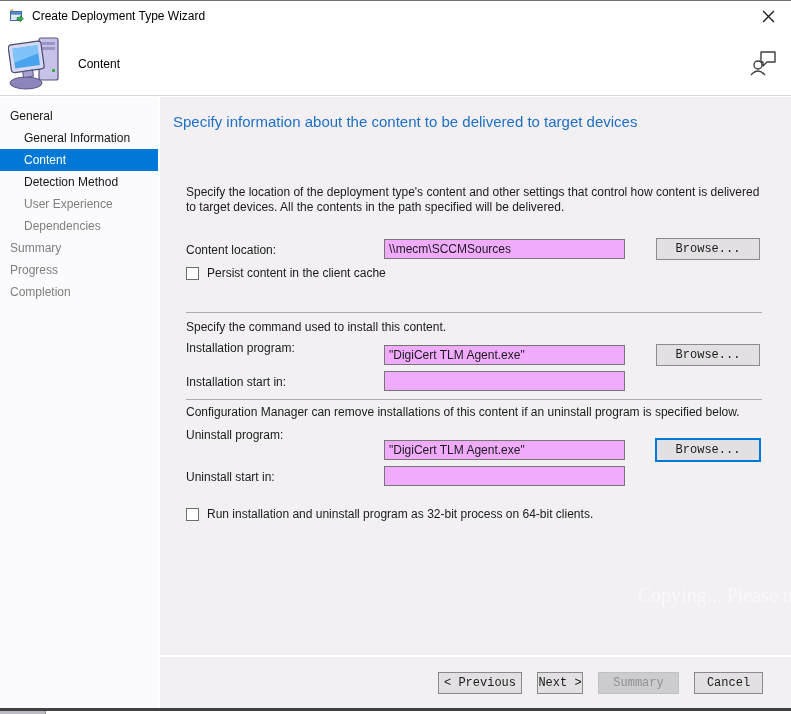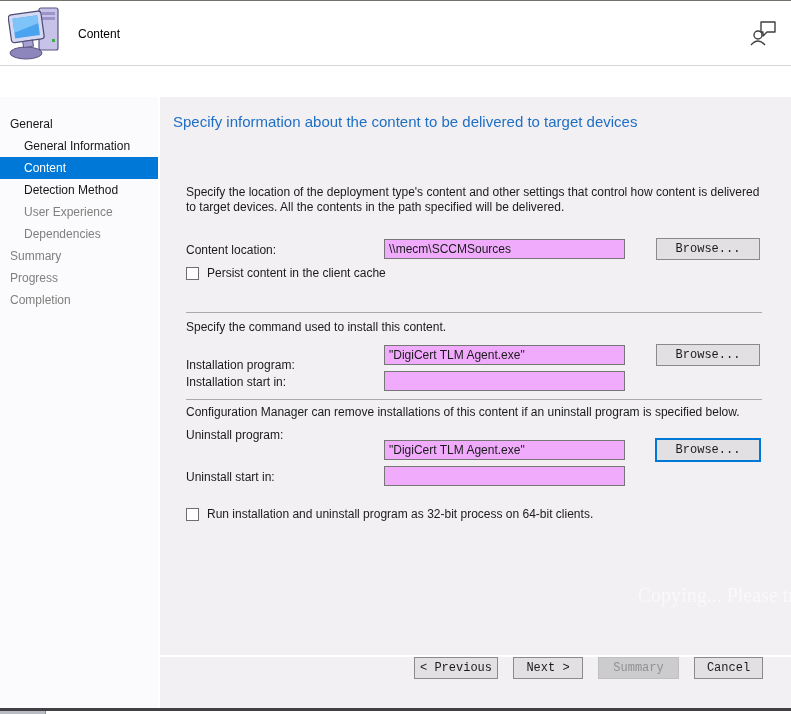--- a/index.html
+++ b/index.html
@@ -16,21 +16,21 @@
 
   
   .header { position:relative; height:65px; background:#fff; border-bottom:1px solid #d8d6da; }
   .header .pc-icon { position:absolute; left:8px; top:4px; }
   .header .page-label { position:absolute; left:78px; top:26px; font-size:12px; color:#000; }
   .header .feedback { position:absolute; right:12px; top:17px; }
 
   
   .body { position:absolute; top:96px; left:0; right:0; bottom:6px; display:flex; }
 
-  .sidebar { width:160px; background:#fbfafc; border-right:2px solid #ffffff; padding-top:16px; }
+  .sidebar { width:160px; background:#fbfafc; border-right:2px solid #ffffff; padding-top:8px; }
   .nav-item { height:22px; line-height:22px; padding-left:10px; color:#161616; white-space:nowrap; cursor:default; }
   .nav-item.sub { padding-left:24px; }
   .nav-item.selected { background:#0078d7; color:#ffffff; }
   .nav-item.disabled { color:#7f7f7f; }
 
   .right-col { flex:1; display:flex; flex-direction:column; background:#f2f0f3; }
   .main { position:relative; flex:1; overflow:hidden; }
 
   .main .heading { position:absolute; left:13px; top:16px; font-size:15px; color:#1f6fc4; }
   .main .intro { position:absolute; left:26px; top:88px; width:578px; line-height:15px; }
@@ -44,37 +44,51 @@
   .divider { position:absolute; left:26px; width:576px; height:1px; background:#aaa9ac; }
   .section-text { position:absolute; left:26px; }
 
   .check-row { position:absolute; left:26px; display:flex; align-items:center; }
   .checkbox { width:13px; height:13px; border:1px solid #6e6e6e; background:#fff; flex:0 0 auto; }
   .check-row span.lbl { margin-left:8px; }
 
   .watermark { position:absolute; top:487px; right:-14px; font-family:"Liberation Serif","DejaVu Serif",serif; font-size:20px; color:#faf8fb; white-space:nowrap; }
 
   
-  .footer { height:53px; border-top:2px solid #ffffff; display:flex; justify-content:flex-end; gap:15px; padding-right:28px; background:#f2f0f3; }
+  .footer { height:53px; border-top:2px solid #ffffff; display:flex; align-items:center; justify-content:flex-end; gap:15px; padding-right:28px; background:#f2f0f3; }
   .footer .btn { height:22px; }
   .btn-previous { width:84px; }
-  .btn-next { width:70px; }
+  .btn-next { width:46px; }
   .btn-summary { width:81px; background:#cccbcd; color:#929095; border-color:#c0bfc2; }
   .btn-cancel { width:69px; }
 
   
   .bottom-strip { position:absolute; left:0; right:0; bottom:0; height:6px; background:#ffffff; }
   .bottom-strip .dark-line { height:3px; background:#414144; }
   .bottom-strip .taskbar-stub { position:absolute; left:0; bottom:0; width:46px; height:3px; background:#b9bcc2; border-right:1px solid #8a8d92; }
 </style>
 </head>
 <body>
 
 <div class="window">
 
+  <div class="titlebar">
+    <svg class="app-icon" viewBox="0 0 16 16">
+      <rect x="1.5" y="3.5" width="11" height="9" fill="#dce9f7" stroke="#3c6ab0"></rect>
+      <rect x="1.5" y="3.5" width="11" height="2.5" fill="#5b8fd4" stroke="#3c6ab0"></rect>
+      <path d="M2 1 L3 2.6 L4 1 M1 2.2 L4.6 2.2" stroke="#e7b53c" stroke-width="0.9" fill="none"></path>
+      <path d="M8 9.5 h3 v-1.8 l3.5 3 -3.5 3 v-1.8 h-3 z" fill="#3fae49" stroke="#1f7a2c" stroke-width="0.6"></path>
+    </svg>
+    <span class="title">Create Deployment Type Wizard</span>
+    <div class="close">
+      <svg width="13" height="13" viewBox="0 0 12 12">
+        <path d="M1 1 L11 11 M11 1 L1 11" stroke="#1a1a1a" stroke-width="1.2"></path>
+      </svg>
+    </div>
+  </div>
 
   <div class="header">
     <svg class="pc-icon" width="58" height="56" viewBox="0 0 58 56">
 
       <g>
         <rect x="31" y="3" width="19" height="42" rx="2" fill="#c6c2e8" stroke="#5a5480" stroke-width="1.2"></rect>
         <rect x="34" y="7" width="13" height="3" fill="#9a94c8"></rect>
         <rect x="34" y="12" width="13" height="3" fill="#9a94c8"></rect>
         <rect x="44" y="34" width="3" height="3" fill="#3fae49"></rect>
       </g>
@@ -121,21 +135,21 @@
         <button class="btn browse" style="top:141px;">Browse...</button>
 
         <div class="check-row" style="top:169px;">
           <span class="checkbox"></span>
           <span class="lbl">Persist content in the client cache</span>
         </div>
 
         <div class="divider" style="top:215px;"></div>
         <span class="section-text" style="top:223px;">Specify the command used to install this content.</span>
 
-        <span class="flabel" style="top:261px;">Installation program:</span>
+        <span class="flabel" style="top:244px;">Installation program:</span>
         <input class="tinput" style="top: 248px;" type="text" value="&quot;DigiCert TLM Agent.exe&quot;">
         <button class="btn browse" style="top:247px;">Browse...</button>
 
         <span class="flabel" style="top:278px;">Installation start in:</span>
         <input class="tinput" style="top: 274px;" type="text" value="">
 
         <div class="divider" style="top:302px;"></div>
         <span class="section-text" style="top:308px;">Configuration Manager can remove installations of this content if an uninstall program is specified below.</span>
 
         <span class="flabel" style="top:331px;">Uninstall program:</span>

